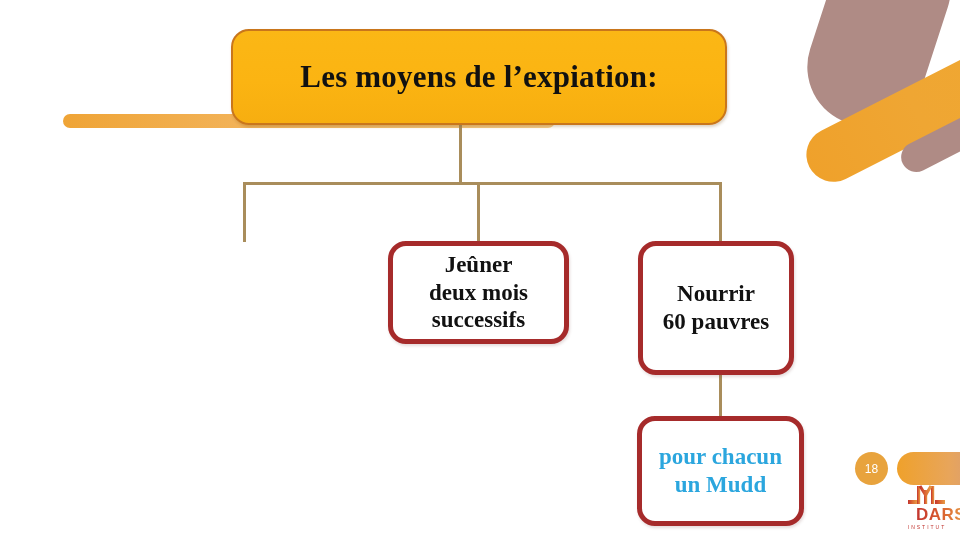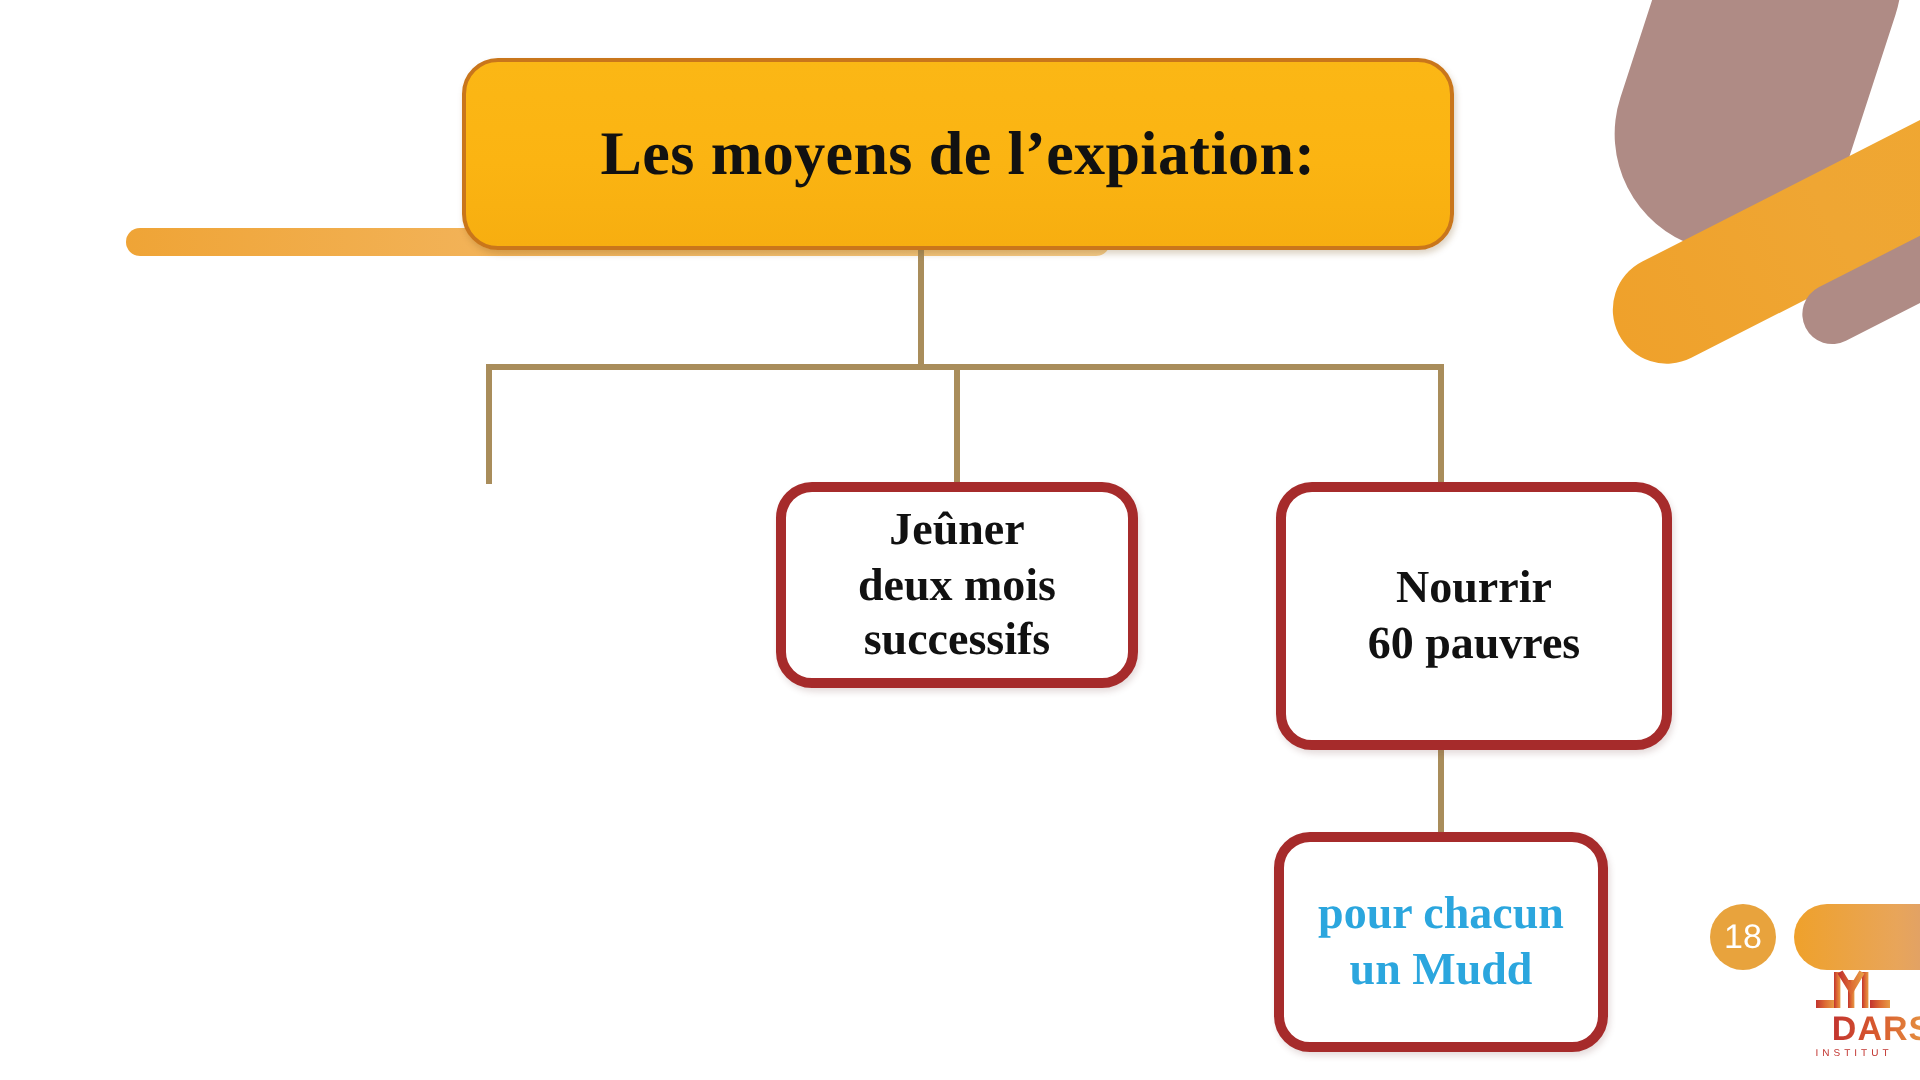--- a/index.html
+++ b/index.html
@@ -122,35 +122,35 @@
   .node-text {
     font-size: 23px;
     font-weight: bold;
     color: #111111;
     line-height: 1.20;
   }
   .node-text.accent { color: #2BA6DE; }
 
   #box-liberer   { left: 153px; top: 241px; width: 184px; height: 133px; }
   #box-jeuner    { left: 388px; top: 241px; width: 181px; height: 103px; }
-  #box-nourrir   { left: 638px; top: 241px; width: 198px; height: 134px; }
+  #box-nourrir   { left: 638px; top: 241px; width: 156px; height: 134px; }
   #box-mudd      { left: 637px; top: 416px; width: 167px; height: 110px; }
 
   
   #slide-number {
     position: absolute;
     left: 855px;
     top: 452px;
     width: 33px;
     height: 33px;
     border-radius: 50%;
     background: #E8A33D;
     color: #ffffff;
     font-family: "Liberation Sans", sans-serif;
-    font-size: 17px;
+    font-size: 12px;
     display: flex;
     align-items: center;
     justify-content: center;
   }
   #logo {
     position: absolute;
     left: 896px;
     top: 484px;
     width: 62px;
     height: 52px;

